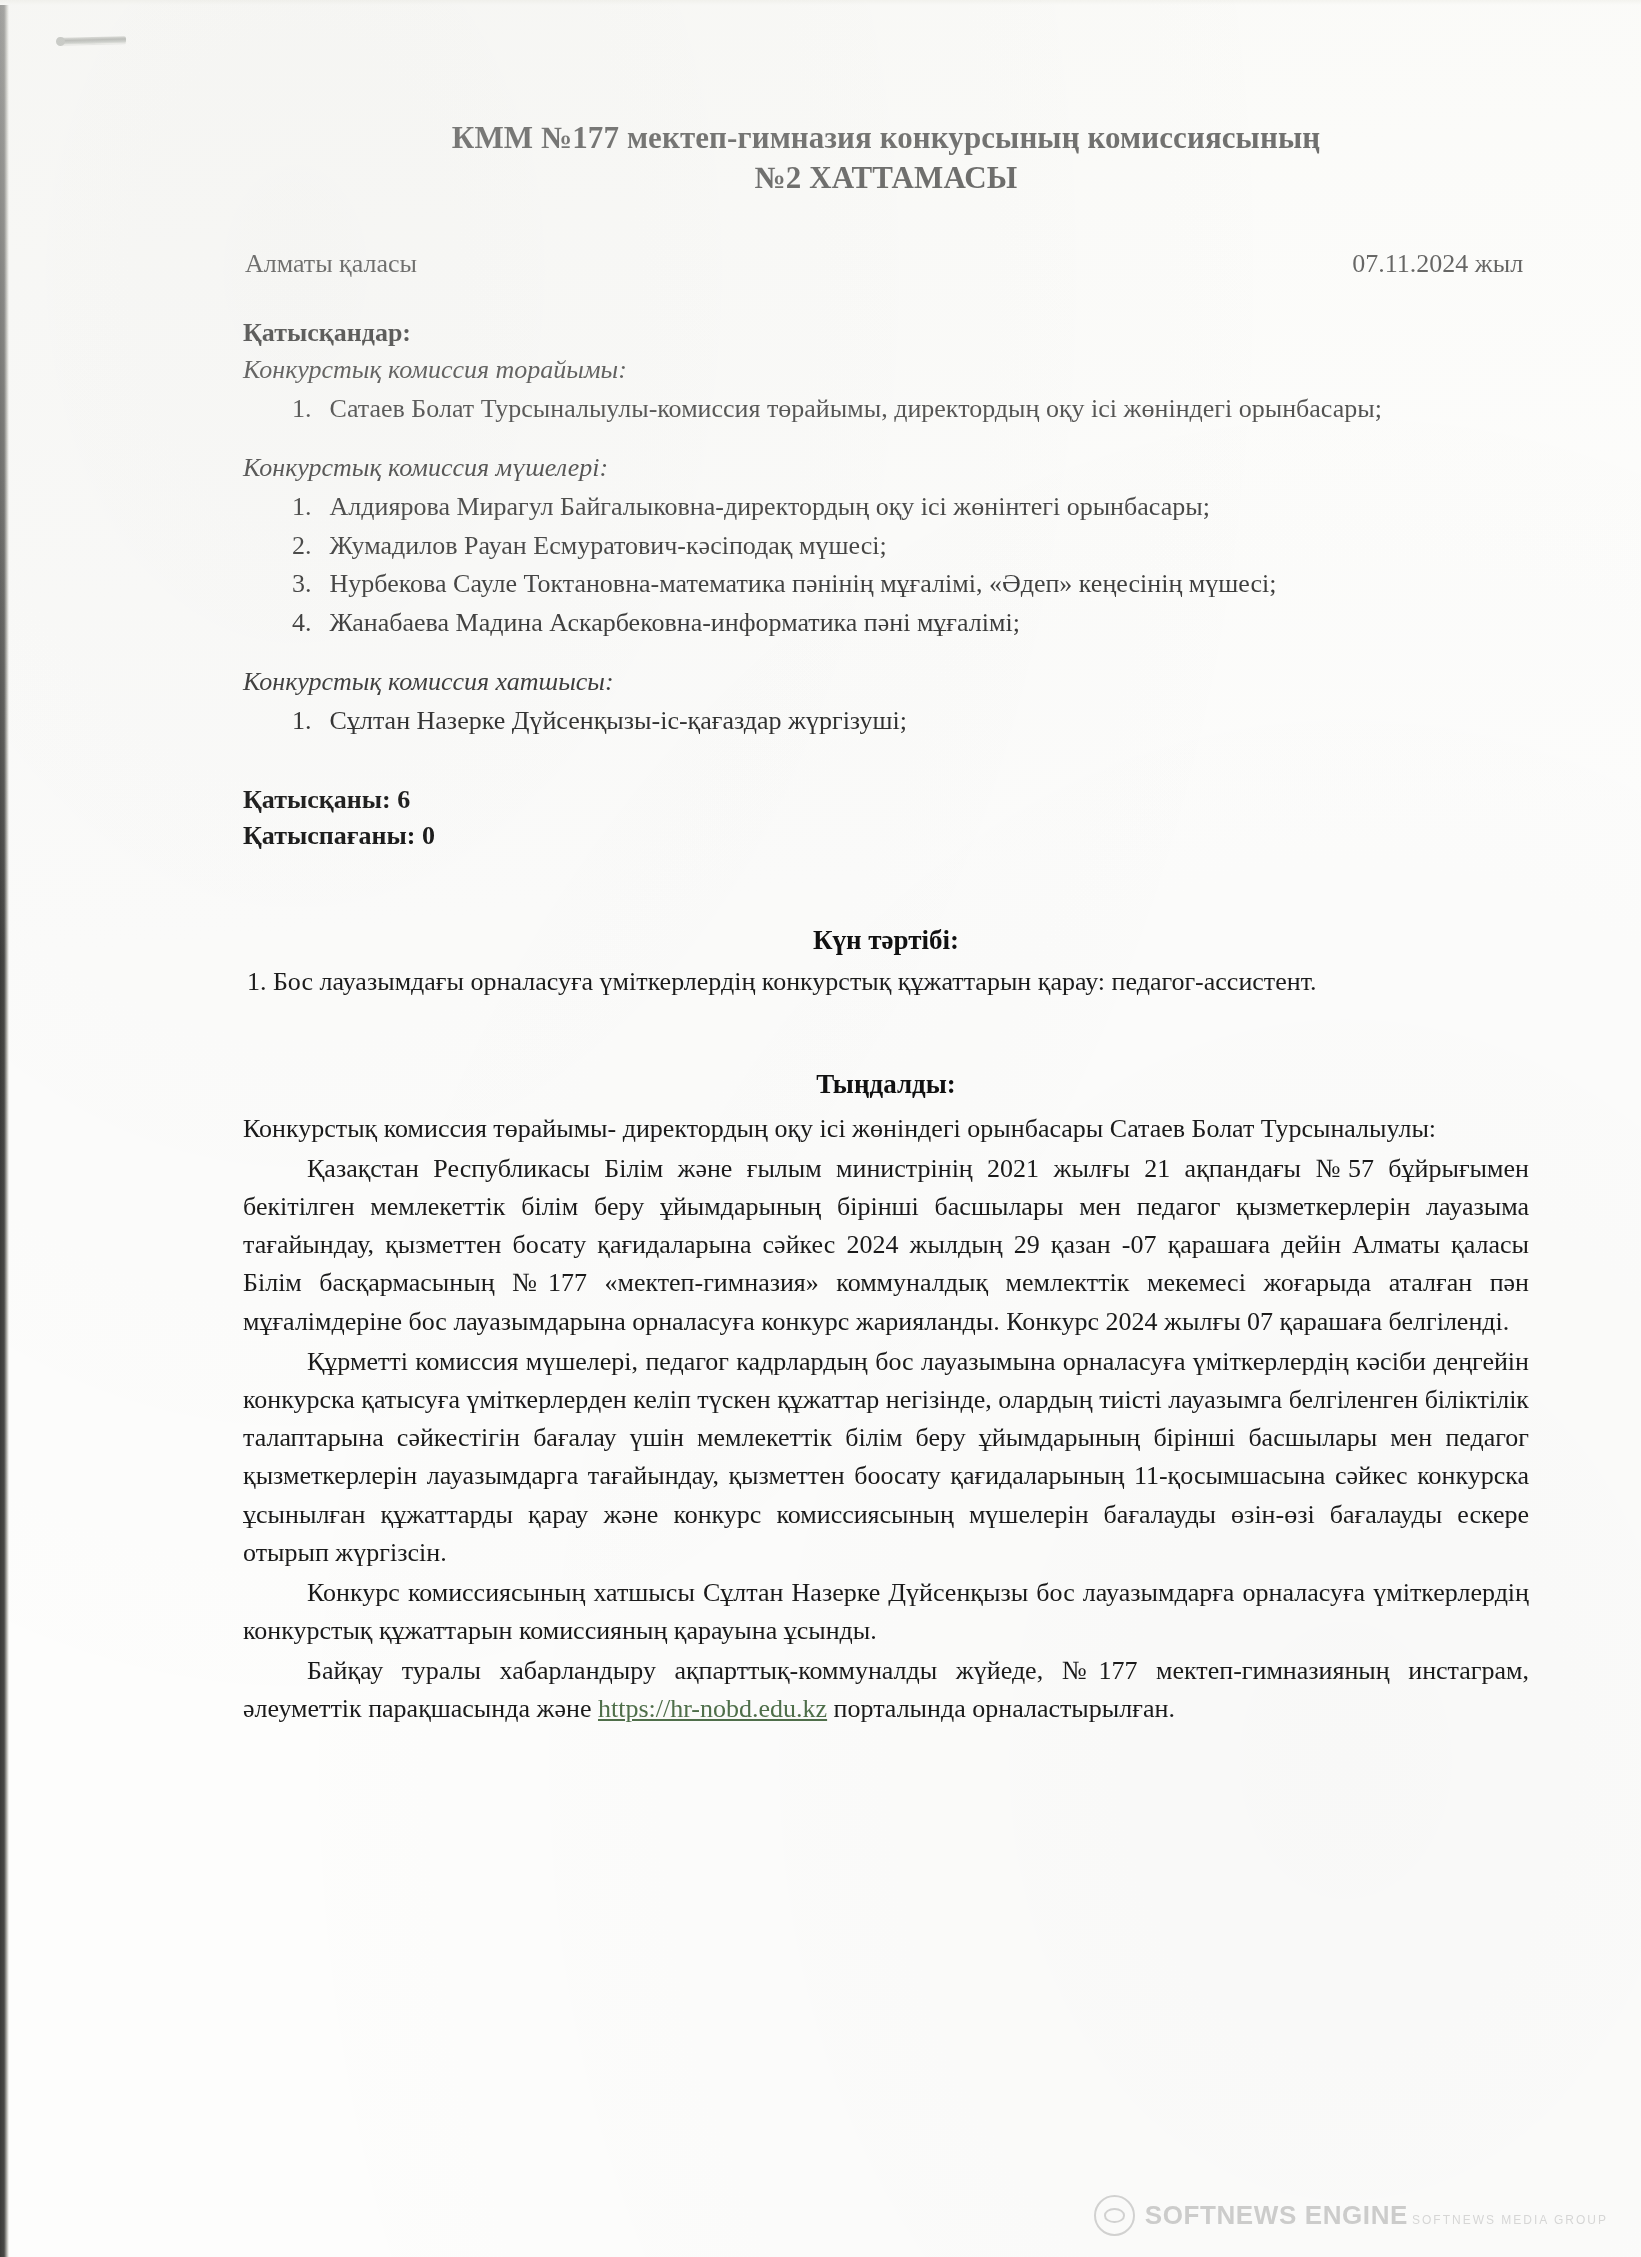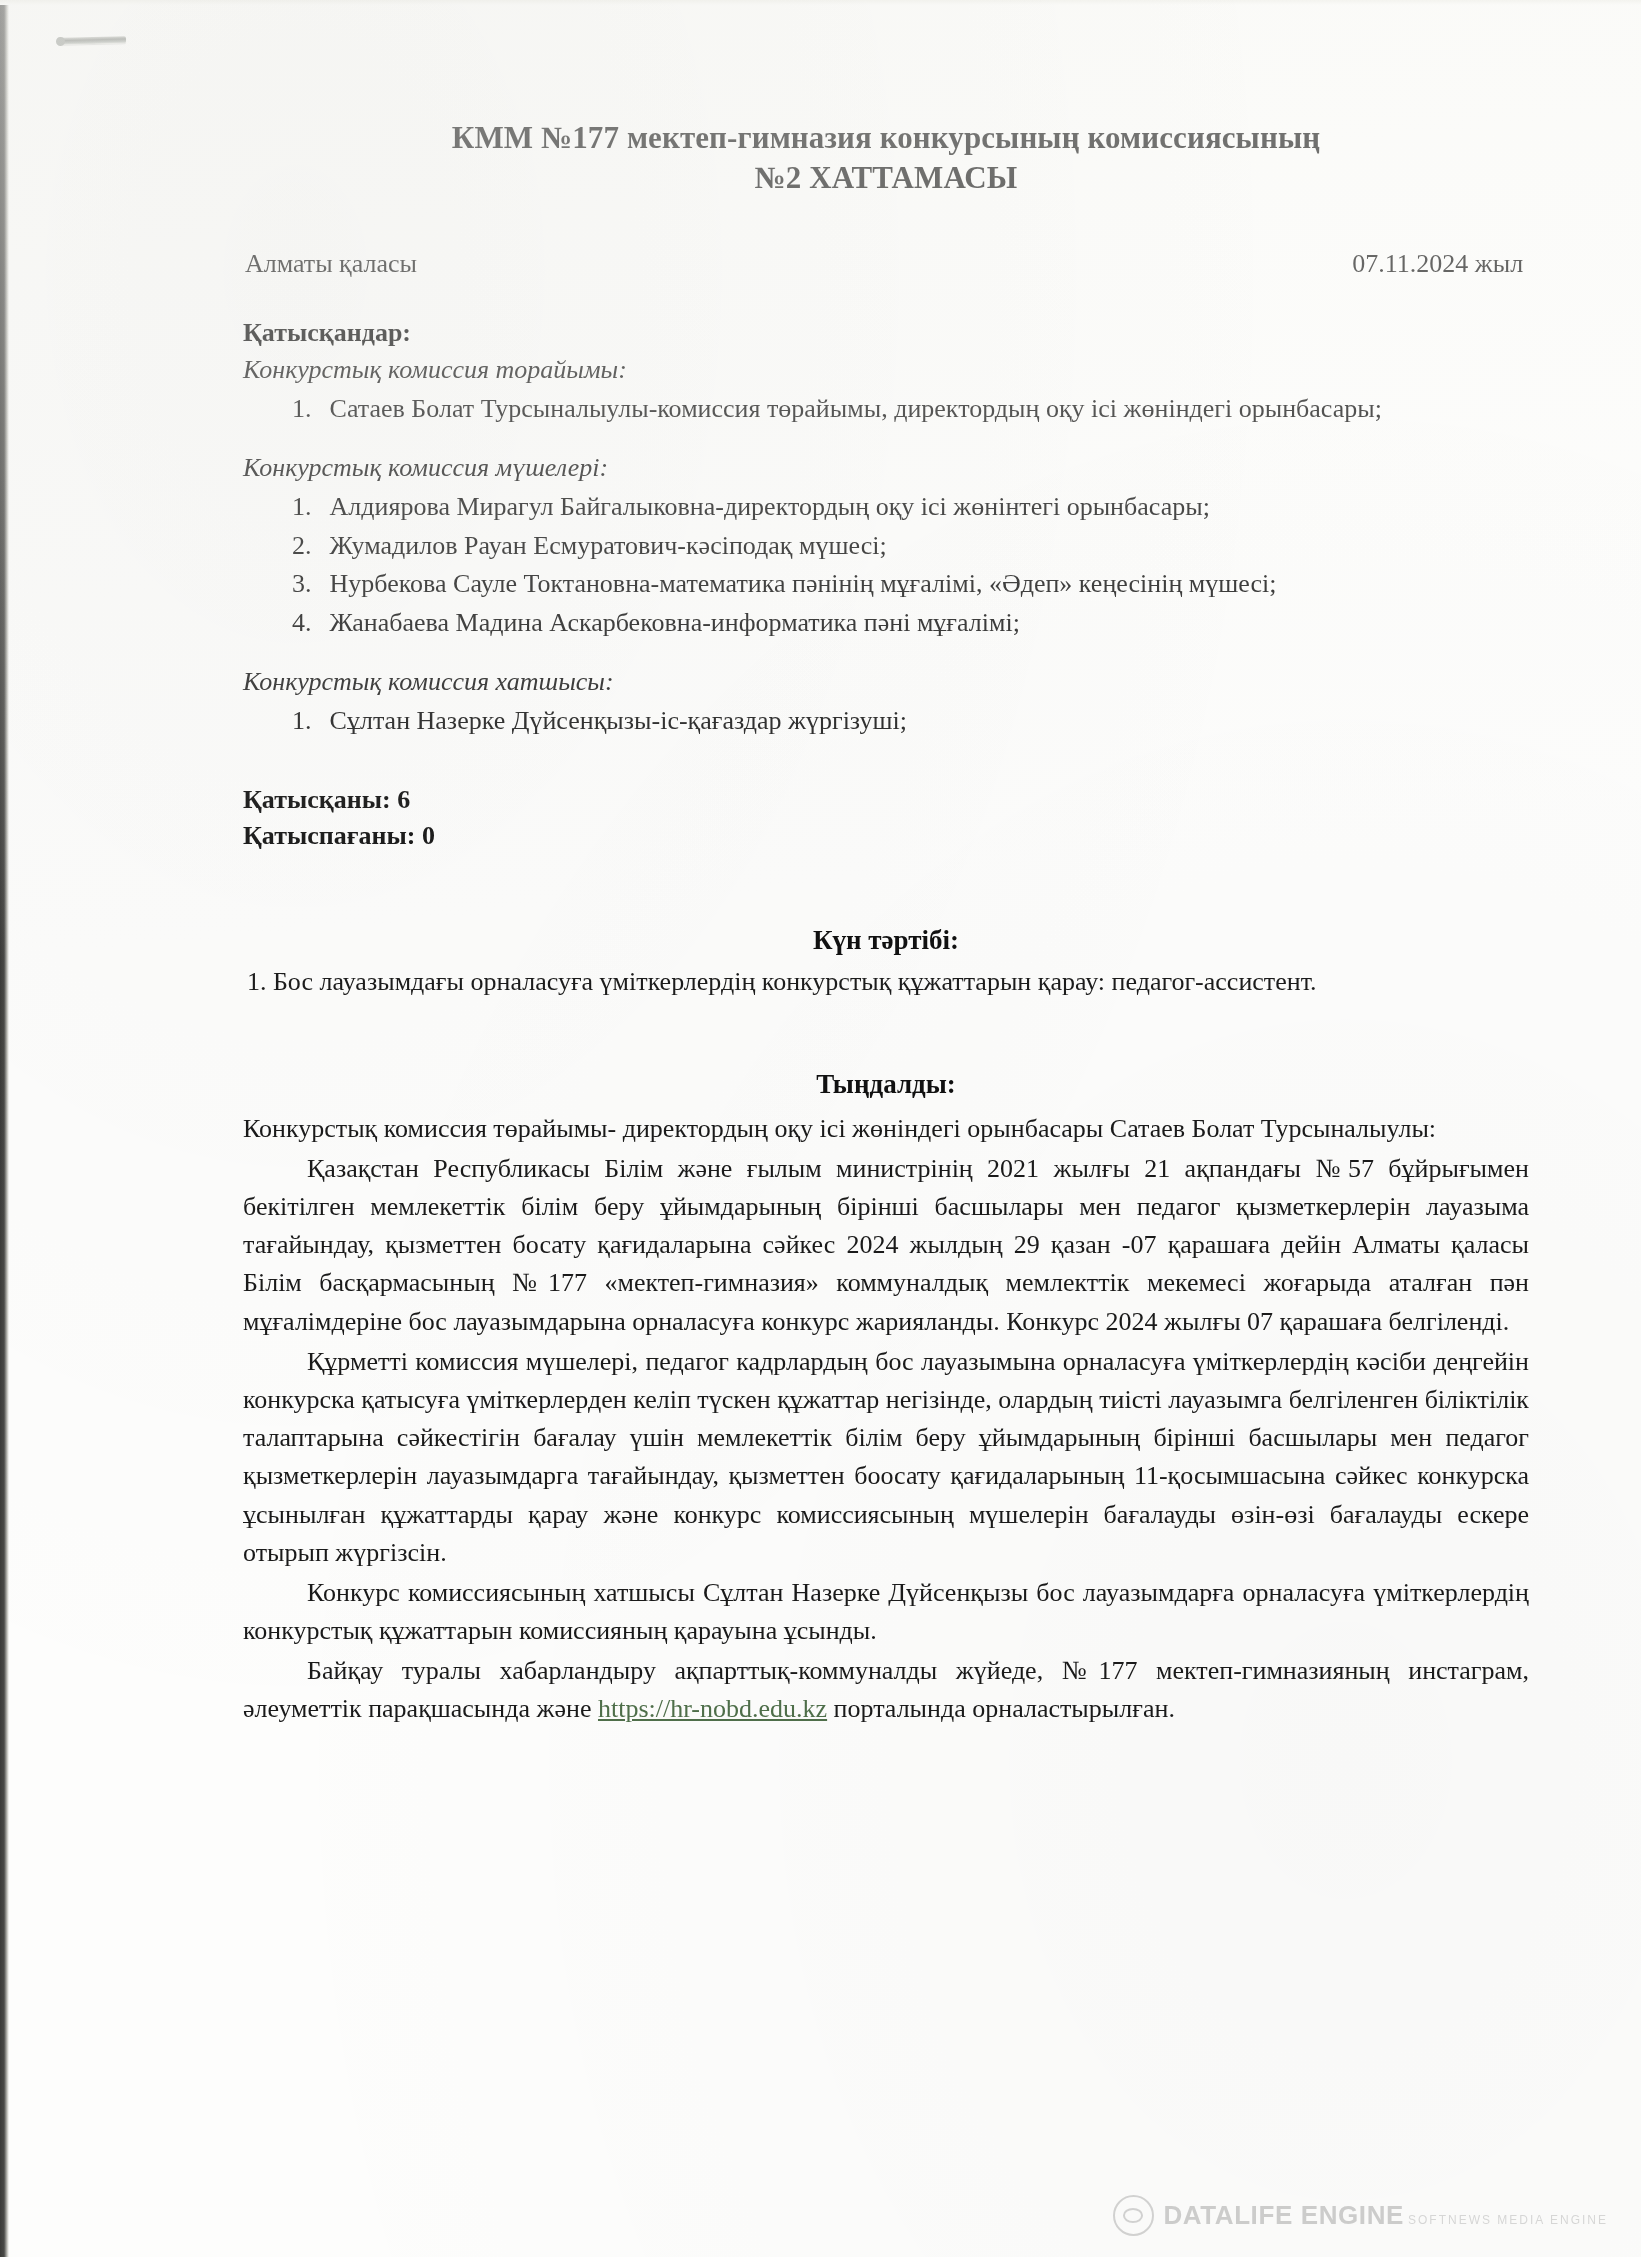--- a/index.html
+++ b/index.html
@@ -279,18 +279,18 @@
     <p class="body-par indent"><span>Байқау туралы хабарландыру ақпарттық-коммуналды жүйеде, №177 мектеп-гимназияның инстаграм, әлеуметтік парақшасында және </span><a class="inline-link" href="#">https://hr-nobd.edu.kz</a><span> порталында орналастырылған.</span></p>
   </div>
 
   <div class="paper-tint"></div>
 
   <div class="watermark">
     <span class="eye">
         <i></i>
       </span>
     <span class="wm-text">
-      <span class="wm-main">DATALIFE ENGINE</span>
-      <span class="wm-sub">SOFTNEWS MEDIA ENGINE</span>
+      <span class="wm-main">SOFTNEWS ENGINE</span>
+      <span class="wm-sub">SOFTNEWS MEDIA GROUP</span>
     </span>
   </div>
 </div>
 
 
 </body></html>

